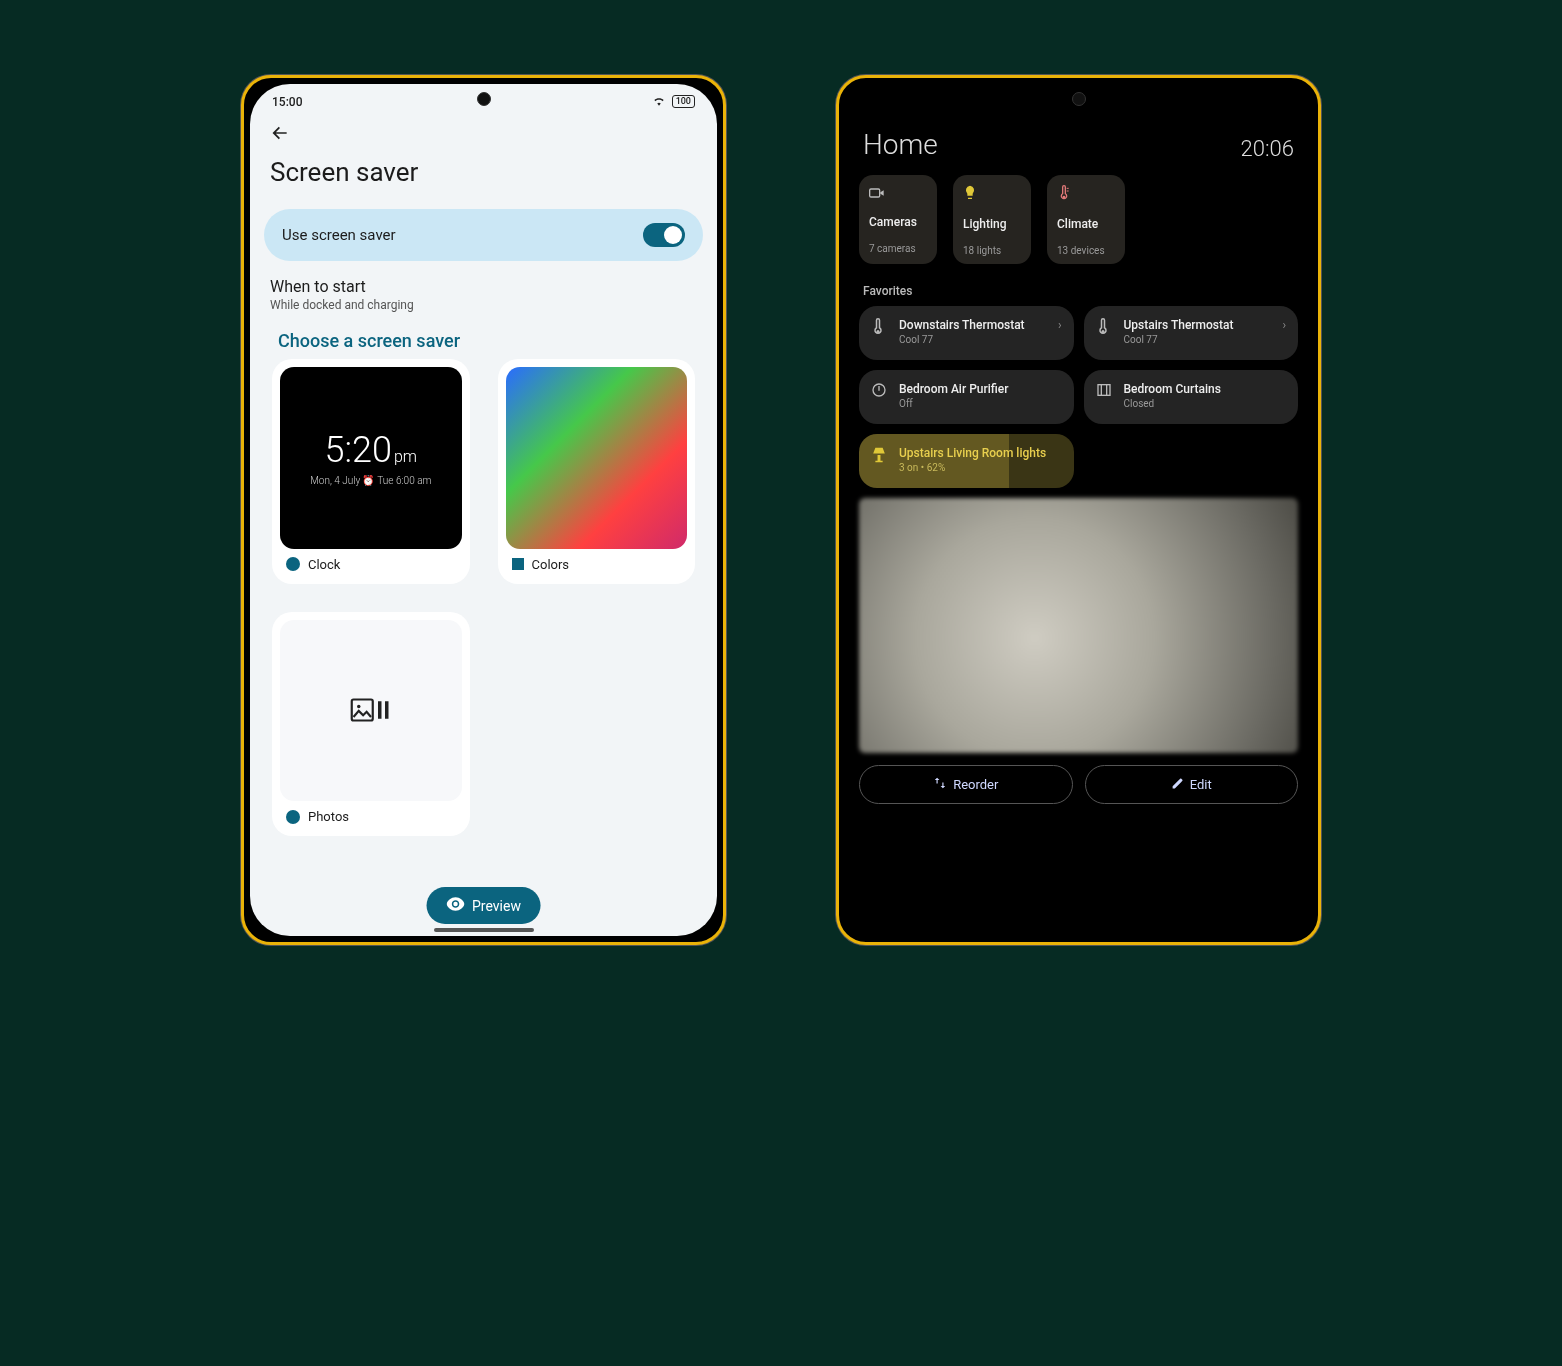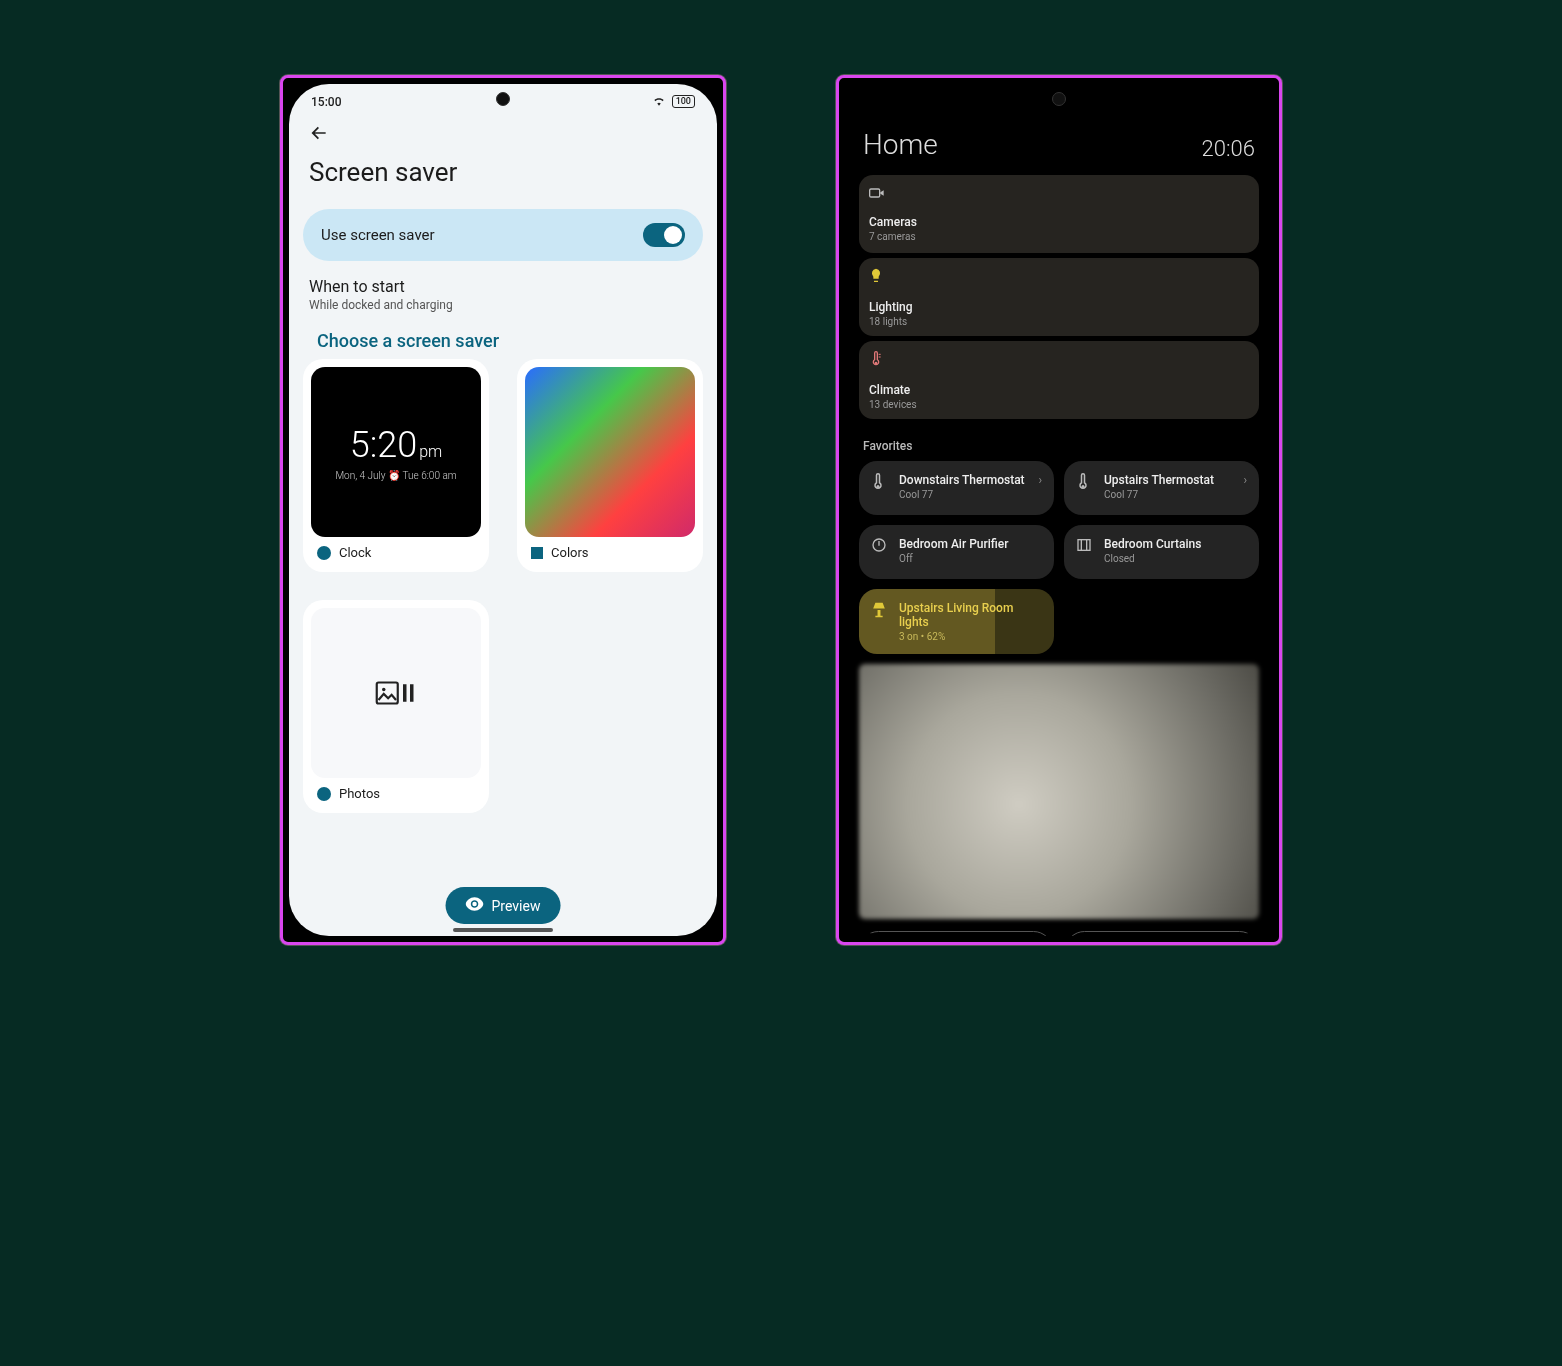--- a/index.html
+++ b/index.html
@@ -7,25 +7,25 @@
     background: #062b23;
     min-height: 1366px;
     width: 1562px;
     display: flex;
     justify-content: center;
     align-items: flex-start;
     gap: 110px;
     padding-top: 75px;
   }
   .phone {
-    width: 446px;
+    width: 485px;
     height: 870px;
-    border-radius: 8px;
+    border-radius: 30px;
     background: #000;
-    border: 3px solid #d946ef;
+    border: 3px solid #eab308;
     box-shadow: 0 0 0 1px #555;
     overflow: hidden;
     position: relative;
   }
   .screen {
     position: absolute;
     inset: 6px;
     border-radius: 40px;
     overflow: hidden;
   }
@@ -60,21 +60,21 @@
   }
   .toggle::after {
     content:""; position:absolute; right:3px; top:3px;
     width:18px; height:18px; border-radius:50%; background:#fff;
   }
   .subhead { padding: 16px 20px 2px 20px; font-size: 16px; font-weight: 400;}
   .subhead-small { padding: 0 20px; font-size: 12px; color: #555; }
   .section-label { padding: 18px 20px 8px 28px; font-size: 18px; color: #0b647f; font-weight: 500;}
   .grid2 {
     display: grid; grid-template-columns: 1fr 1fr; gap: 28px;
-    padding: 0 14px;
+    padding: 0 22px;
   }
   .option-card {
     background: #fff; border-radius: 20px; padding: 8px 8px 12px 8px;
     display:flex; flex-direction:column; gap:8px;
   }
   .option-card.selected { background: #cbe7f5; }
   .option-thumb {
     width: 100%; aspect-ratio: 1/1; border-radius: 14px;
     display:flex; align-items:center; justify-content:center;
     flex-direction:column; color:#fff; font-size: 32px; font-weight:300;
@@ -101,29 +101,29 @@
   .home-bar {
     position:absolute; bottom:4px; left:50%; transform:translateX(-50%);
     width:100px; height:4px; border-radius:2px; background:#555;
   }
 
   
   .screenB { background:#000; color:#e8e8e8; }
   .headerB { display:flex; justify-content:space-between; align-items:flex-end; padding: 44px 18px 14px 18px;}
   .headerB .home-title { font-size:28px; font-weight:300; color:#ddd;}
   .headerB .clockB { font-size:22px; font-weight:300; color:#ddd;}
-  .cat-row { display:flex; gap:5px; padding: 0 14px 6px 14px; flex-direction: column;}
+  .cat-row { display:flex; gap:16px; padding: 0 14px 6px 14px;}
   .cat-card {
     flex:0 0 78px; background:#262420; border-radius:14px;
     padding:10px 8px 8px 10px; font-size:11px;
   }
   .cat-card .ic { font-size:15px; margin-bottom:12px; color:#e0c838;}
   .cat-card.cam .ic { color:#bbb;}
   .cat-card .name { font-size:12px; color:#eee; font-weight:500;}
-  .cat-card .count { font-size:10px; color:#999; margin-top:2px;}
+  .cat-card .count { font-size:10px; color:#999; margin-top:14px;}
   .favorites-label { padding: 14px 18px 8px 18px; font-size:12px; color:#bbb; font-weight:500;}
   .dev-grid { display:grid; grid-template-columns:1fr 1fr; gap:10px; padding: 0 14px;}
   .dev-card {
     background:#242424; border-radius:18px; padding:12px 12px;
     display:flex; align-items:flex-start; gap:10px; position:relative;
     min-height:54px;
   }
   .dev-card .ic { font-size:14px; color:#bbb; flex:0 0 18px;}
   .dev-card .txt { flex:1; }
   .dev-card .name { font-size:12px; color:#eee; font-weight:500;}

